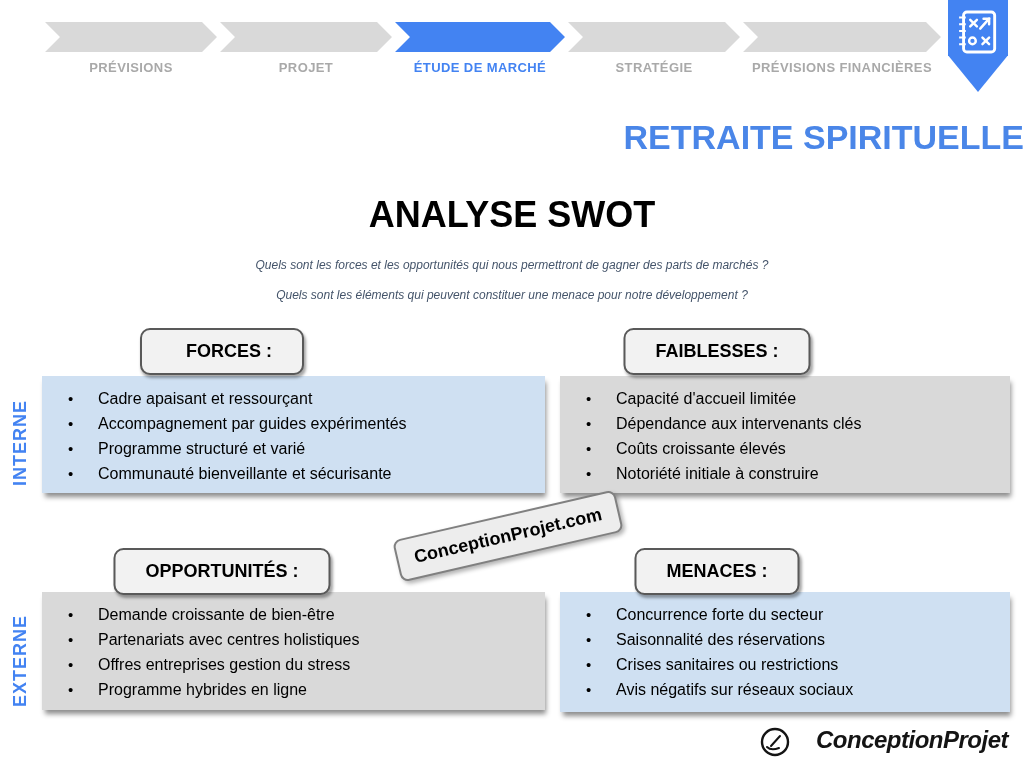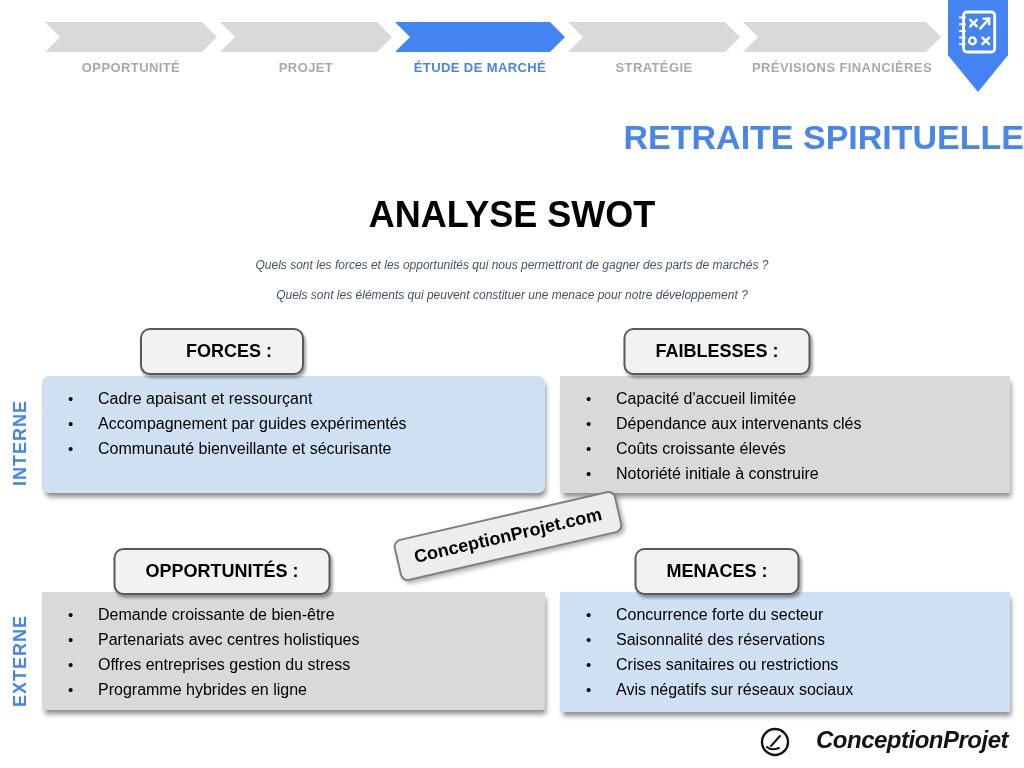--- a/index.html
+++ b/index.html
@@ -53,21 +53,21 @@
   }
   .panel.blue { background:#cfe0f2; }
   .panel.gray { background:#d9d9d9; }
   .panel ul { list-style:none; padding:10px 10px 0 14px; }
   .panel li {
     position:relative; padding-left:42px; font-size:16px; color:#000;
     line-height:25px; margin-bottom:0;
   }
   .panel li::before { content:"\2022"; position:absolute; left:12px; font-size:15px; }
 
-  .p-forces      { left:42px;  top:376px; width:503px; height:117px;border-radius:7px; }
+  .p-forces      { left:42px;  top:376px; width:503px; height:117px; }
   .p-faiblesses  { left:560px; top:376px; width:450px; height:117px; }
   .p-opportunites{ left:42px;  top:592px; width:503px; height:118px; }
   .p-menaces     { left:560px; top:592px; width:450px; height:120px; }
 
   
   .pill {
     position:absolute; z-index:3; transform:translateX(-50%);
     background:#f2f2f2; border:2px solid #595959; border-radius:10px;
     padding:11px 30px; font-size:18px; font-weight:bold; color:#000;
     white-space:nowrap; box-shadow:2px 3px 3px rgba(0,0,0,.35);
@@ -105,21 +105,21 @@
   }
 </style>
 </head>
 <body>
 
 <div class="slide">
 
   <div class="nav">
     <div class="step w1">
       <div class="chev"></div>
-      <div class="step-label">OPPORTUNITÉ</div>
+      <div class="step-label">PRÉVISIONS</div>
     </div>
     <div class="step w2">
       <div class="chev"></div>
       <div class="step-label">PROJET</div>
     </div>
     <div class="step w3 active">
       <div class="chev"></div>
       <div class="step-label">ÉTUDE DE MARCHÉ</div>
     </div>
     <div class="step w4">
@@ -164,20 +164,21 @@
 
   <div class="pill pill-forces">FORCES :</div>
   <div class="pill pill-faiblesses">FAIBLESSES :</div>
   <div class="pill pill-opportunites">OPPORTUNITÉS :</div>
   <div class="pill pill-menaces">MENACES :</div>
 
   <div class="panel blue p-forces">
     <ul>
         <li>Cadre apaisant et ressourçant</li>
         <li>Accompagnement par guides expérimentés</li>
+        <li>Programme structuré et varié</li>
         <li>Communauté bienveillante et sécurisante</li>
       </ul>
   </div>
   <div class="panel gray p-faiblesses">
     <ul>
         <li>Capacité d'accueil limitée</li>
         <li>Dépendance aux intervenants clés</li>
         <li>Coûts croissante élevés</li>
         <li>Notoriété initiale à construire</li>
       </ul>

